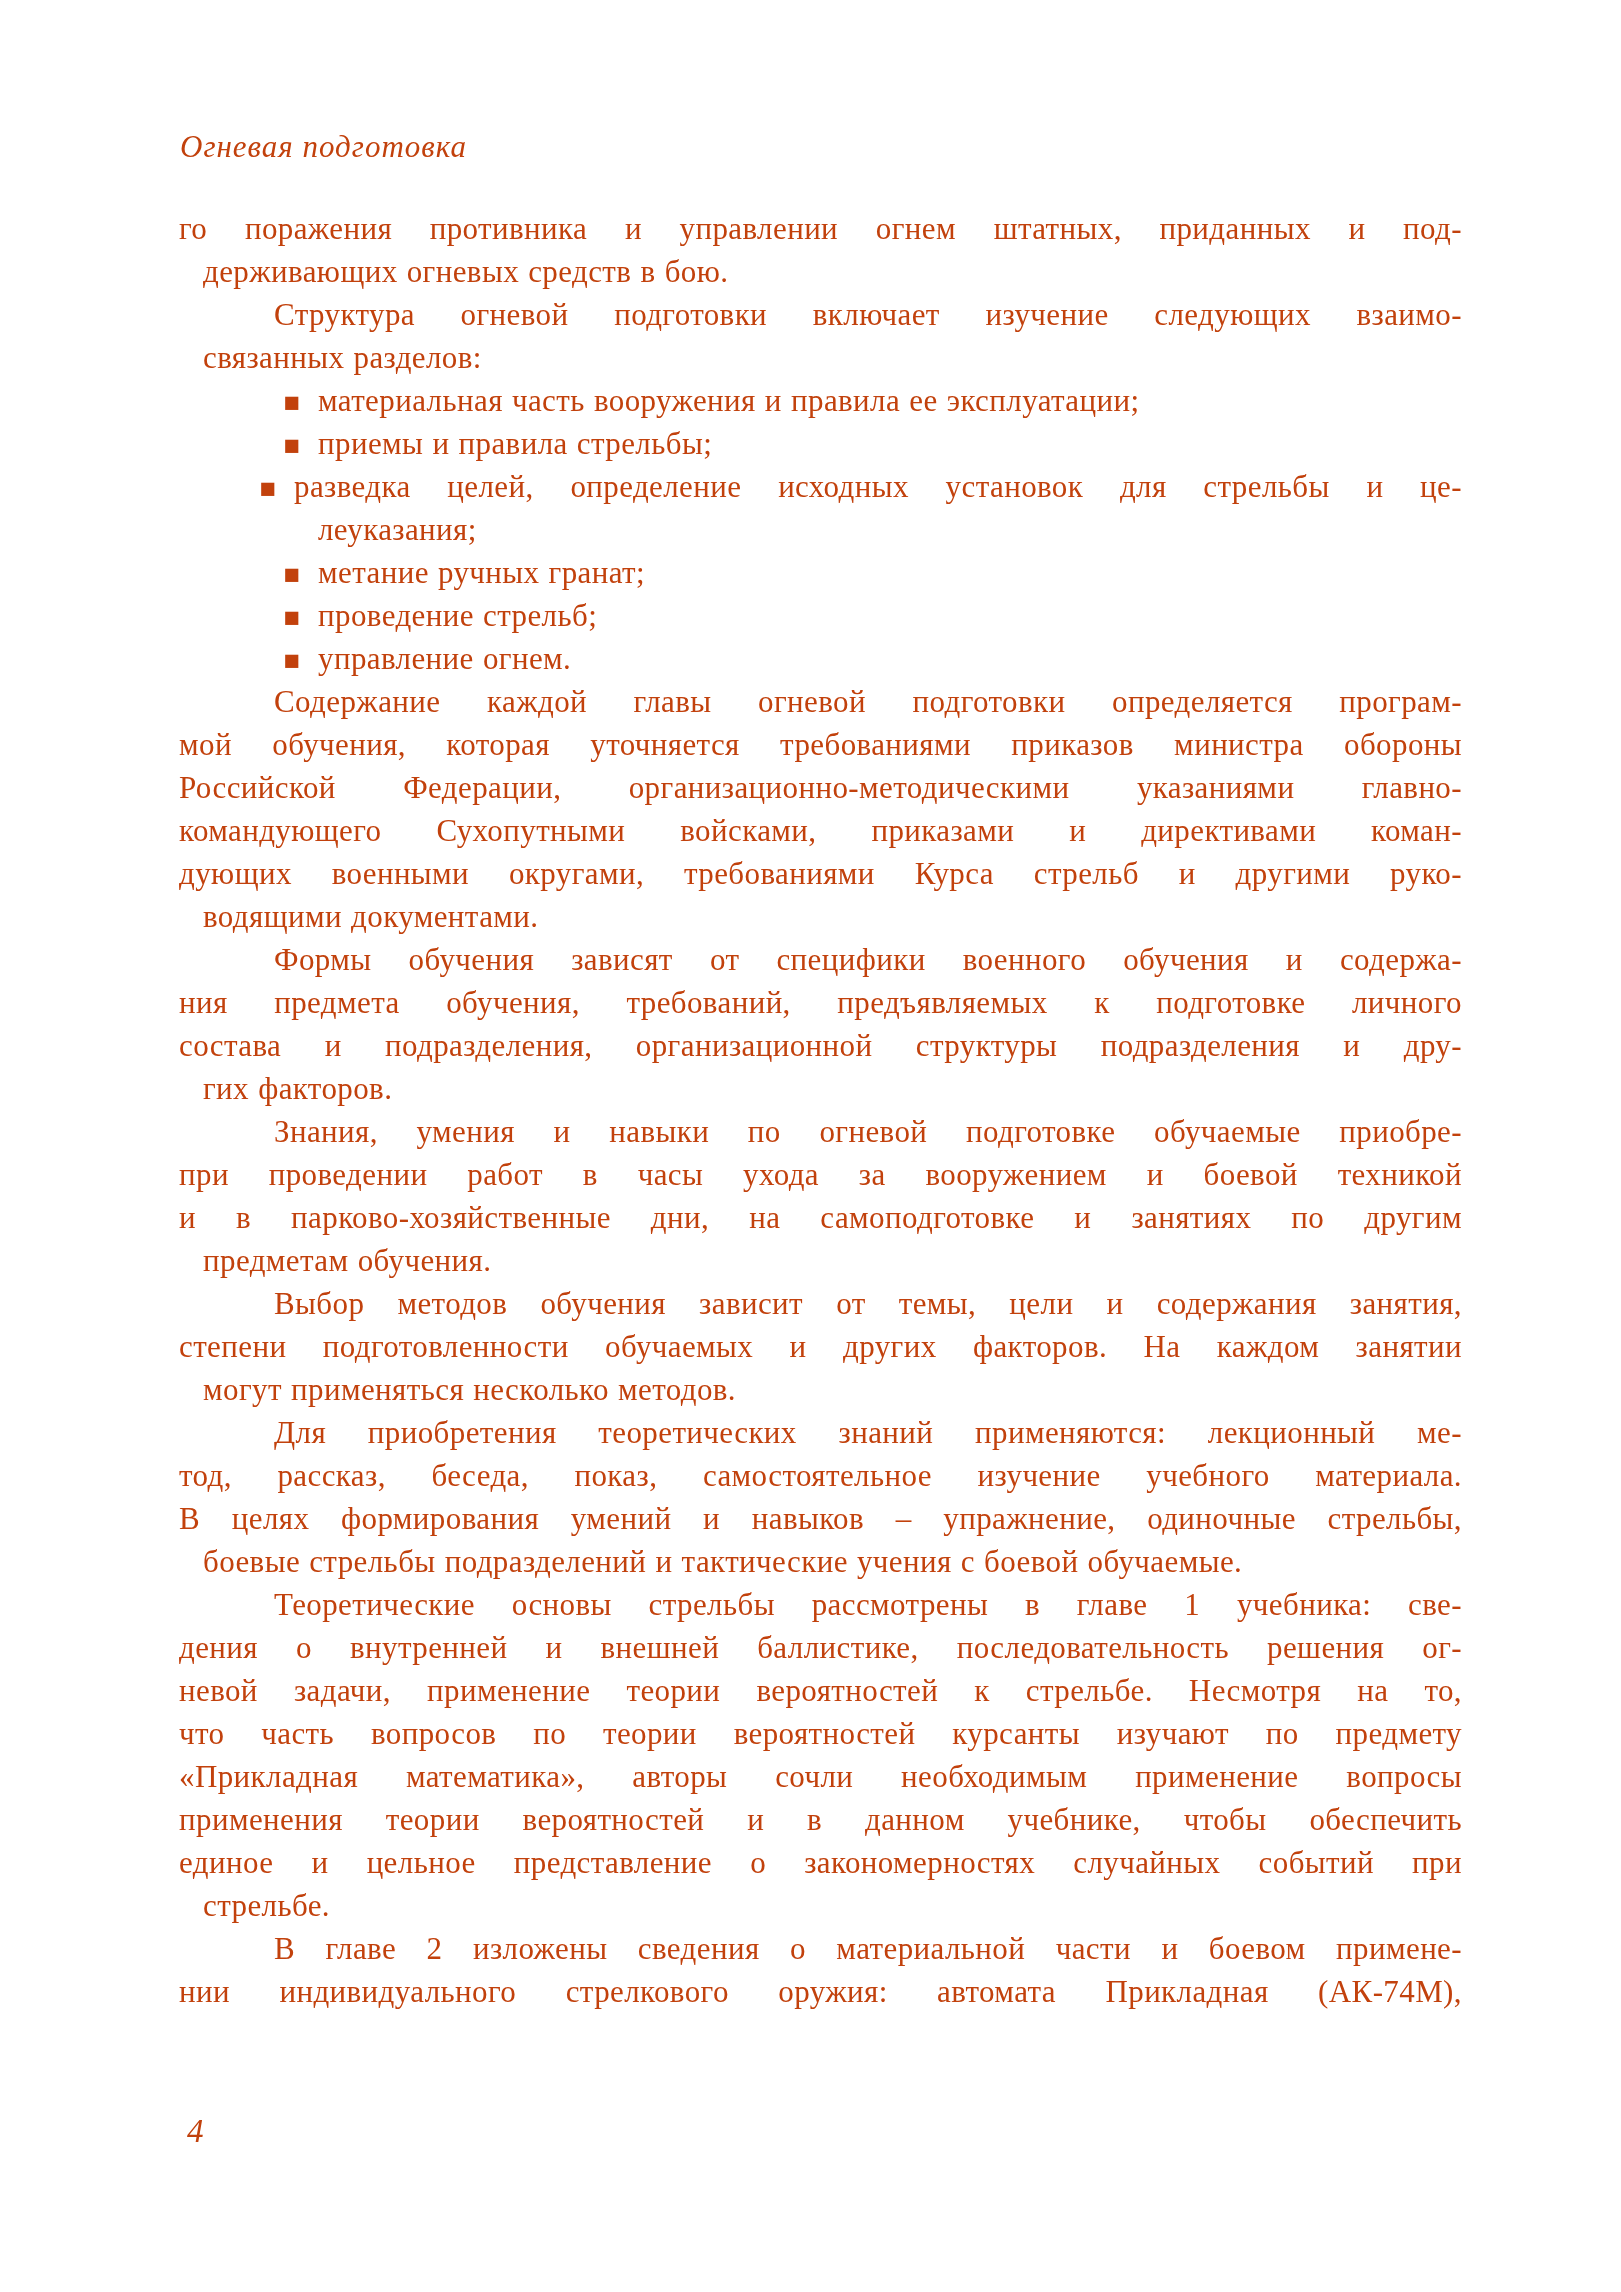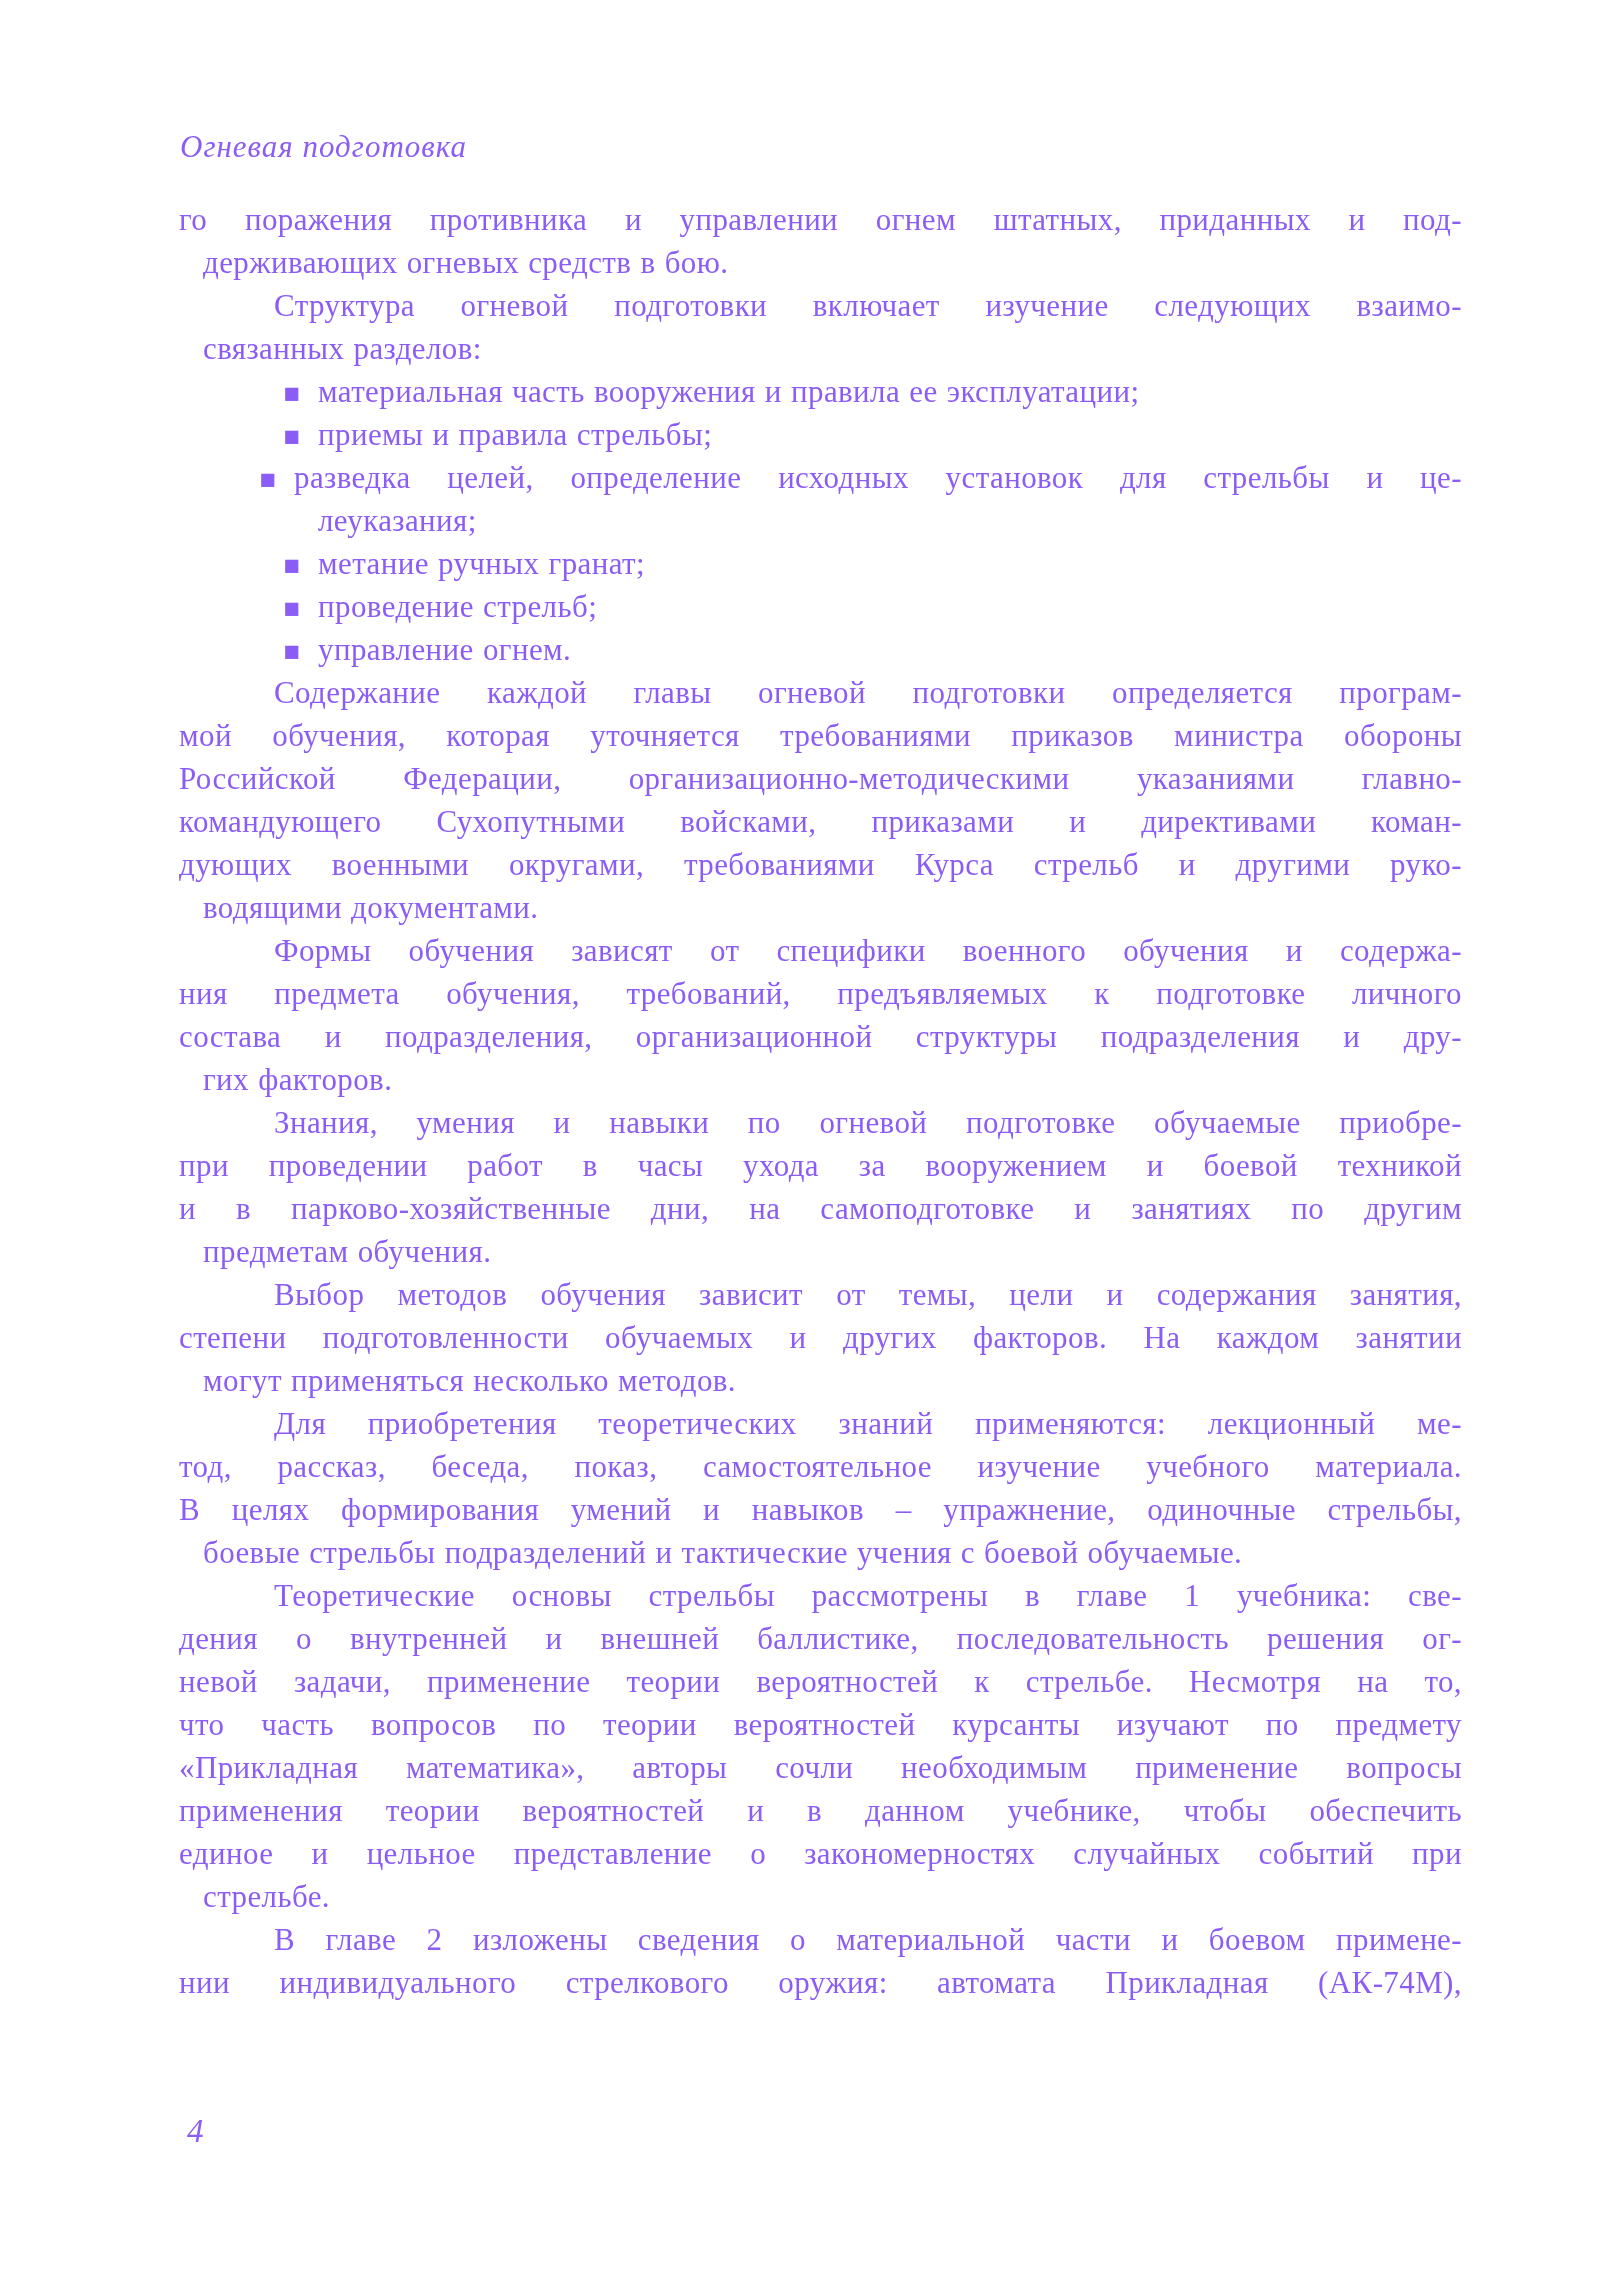--- a/index.html
+++ b/index.html
@@ -1,34 +1,34 @@
 <!DOCTYPE html>
 <html><head>
 <meta charset="utf-8">
 <style>
   html,body { margin:0; padding:0; background:#e8e8e8; }
   .sheet {
     position:relative;
     width:1621px; height:2293px;
     background:#ffffff;
     font-family:"Liberation Serif", serif;
-    color:#8b5cf6;
+    color:#c2410c;
     overflow:hidden;
   }
   .running-header {
     position:absolute;
     left:180px; top:129px;
     font-size:31px;
     font-style:italic;
     letter-spacing:1px;
     white-space:nowrap;
   }
   .body-text {
     position:absolute;
-    left:179px; top:198px;
+    left:179px; top:207px;
     width:1283px;
   }
   .line {
     position:relative;
     height:43px;
     line-height:43px;
     font-size:31px;
     letter-spacing:0.4px;
     word-spacing:1px;
     overflow:hidden;

